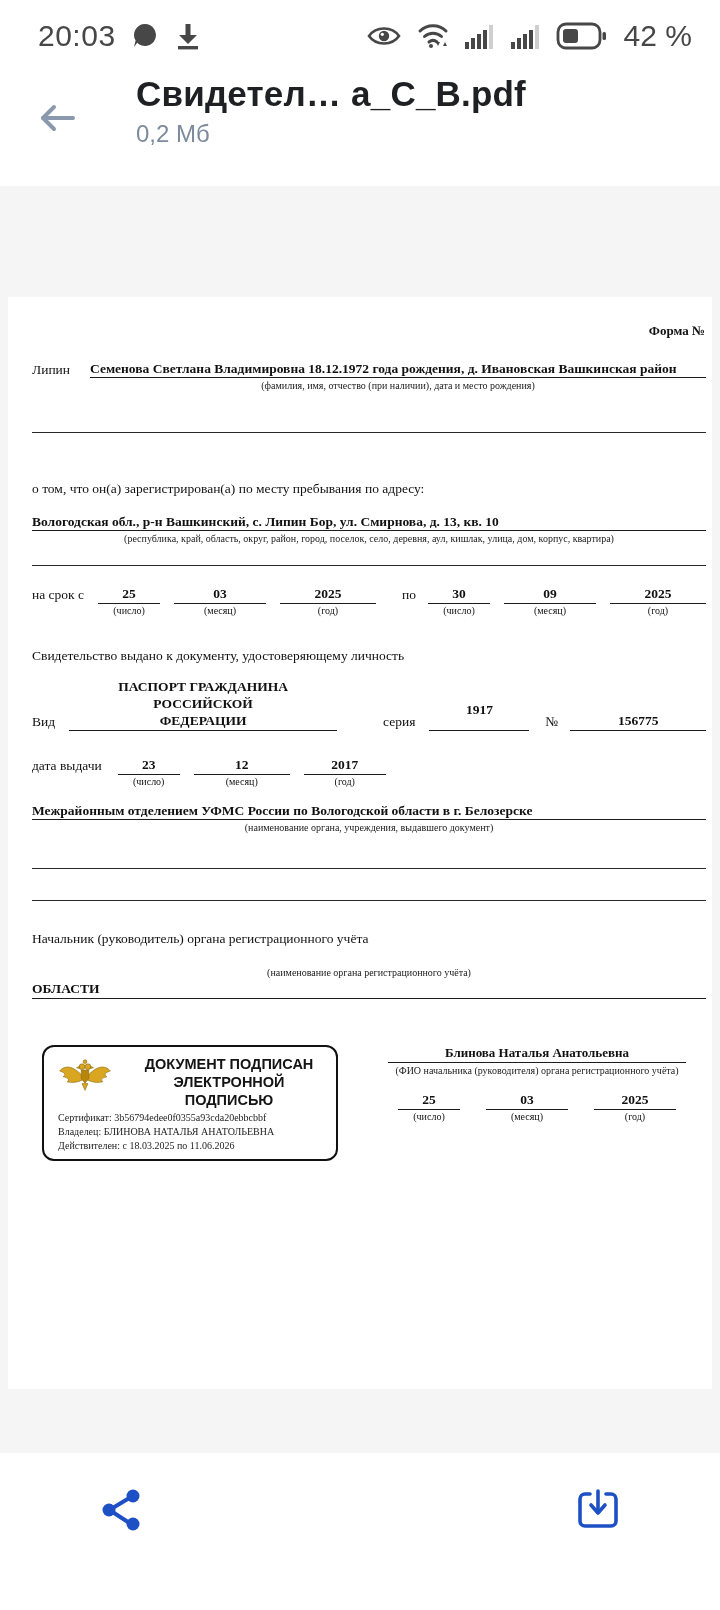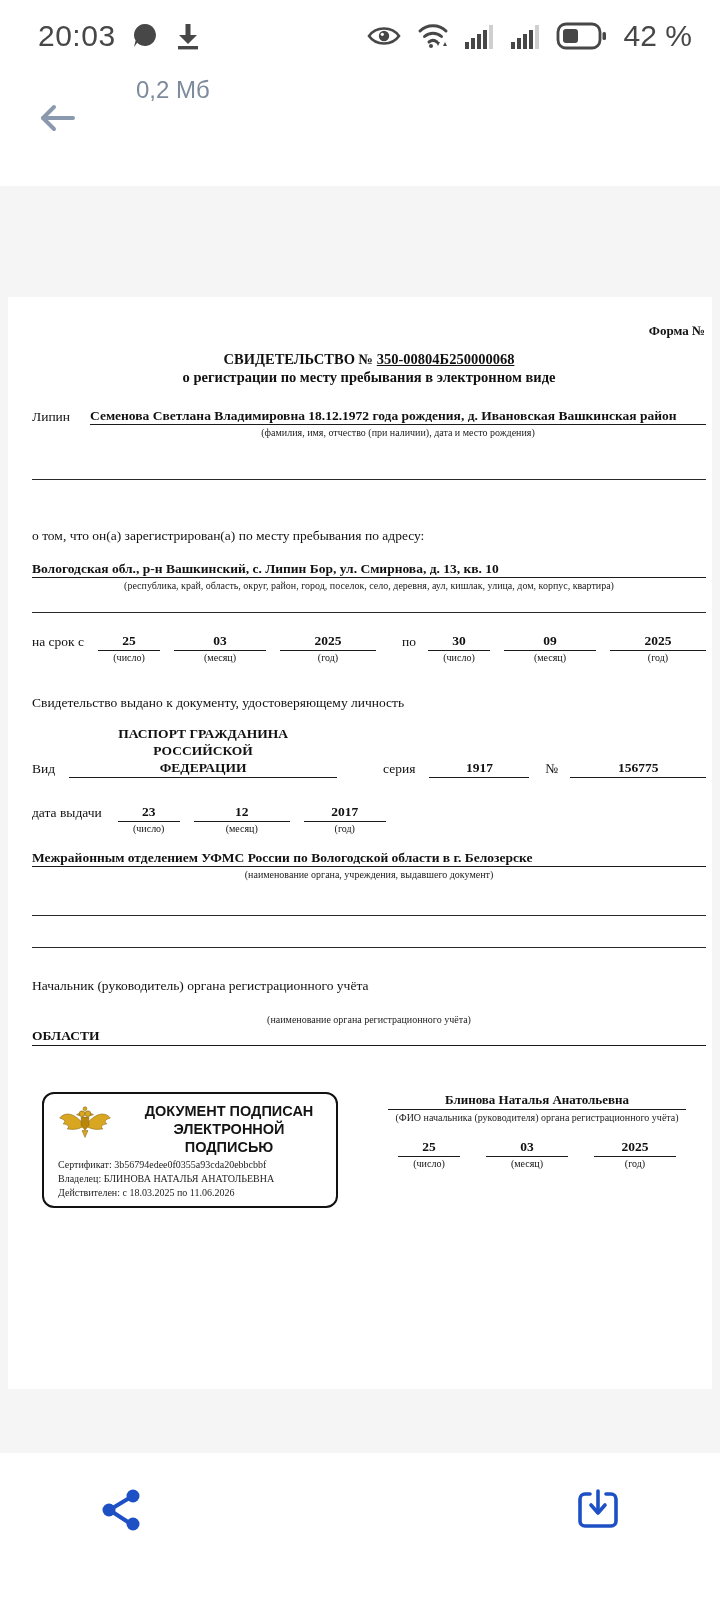--- a/index.html
+++ b/index.html
@@ -55,21 +55,21 @@
   .po-group { margin-left:auto; display:flex; }
   .po-lbl { margin-right:12px; padding-top:1px; }
 
   .identity { font-size:13.5px; margin-top:32px; }
 
   .vid-row { display:flex; align-items:flex-end; margin-top:14px; font-size:13.5px; }
   .vid-row .lbl { padding-bottom:1px; }
   .vid-val { width:268px; margin-left:14px; text-align:center; font-weight:bold; line-height:17px; }
   .vid-val .l2 { border-bottom:1.6px solid #1c1c1c; padding-bottom:1px; }
   .series-lbl { margin-left:46px; }
-  .series-val { width:100px; margin-left:14px; text-align:center; font-weight:bold; border-bottom:1.6px solid #1c1c1c; padding-bottom:1px; }
+  .series-val { width:100px; margin-left:14px; text-align:center; font-weight:bold; border-bottom:1.6px solid #1c1c1c; padding-bottom:12px; }
   .num-lbl { margin-left:16px; }
   .num-val { flex:1; margin-left:12px; text-align:center; font-weight:bold; border-bottom:1.6px solid #1c1c1c; padding-bottom:1px; }
 
   .issue-row { display:flex; align-items:flex-start; margin-top:26px; font-size:13.5px; }
   .issue-row .lbl { padding-top:1px; margin-right:16px; }
 
   .issuer-line { margin-top:16px; font-size:13.5px; }
   .bl-3 { margin-top:26px; } .bl-4 { margin-top:22px; }
 
   .chief { font-size:13.5px; margin-top:30px; }
@@ -166,33 +166,30 @@
       <span>
         <svg width="44" height="36" viewBox="0 0 44 36">
             <g fill="none" stroke="#8b99af" stroke-width="4" stroke-linecap="round" stroke-linejoin="round">
               <path d="M38 18 H8"></path>
               <path d="M19 7 L8 18 L19 29"></path>
             </g>
           </svg>
       </span>
     </div>
     <div class="hdr-text">
+      <div class="hdr-title">Свидетел… а_С_В.pdf</div>
       <div class="hdr-sub">0,2 Мб</div>
     </div>
   </div>
 
   <div class="viewer">
     <div class="page">
 
       <div class="form-row b">Форма №</div>
 
-      <div class="doc-title">
-        <div><span>СВИДЕТЕЛЬСТВО №  </span><span class="u">350-00804Б250000068</span></div>
-        <div>о регистрации по месту пребывания в электронном виде</div>
-      </div>
 
       <div class="vydano">
         <span class="lbl">Липин</span>
         <div class="fill-wrap">
           <div class="fill val">Семенова Светлана Владимировна 18.12.1972 года рождения, д. Ивановская Вашкинская район</div>
           <div class="caption">(фамилия, имя, отчество (при наличии), дата и место рождения)</div>
         </div>
       </div>
 
       <div class="blank-line bl-1"></div>

